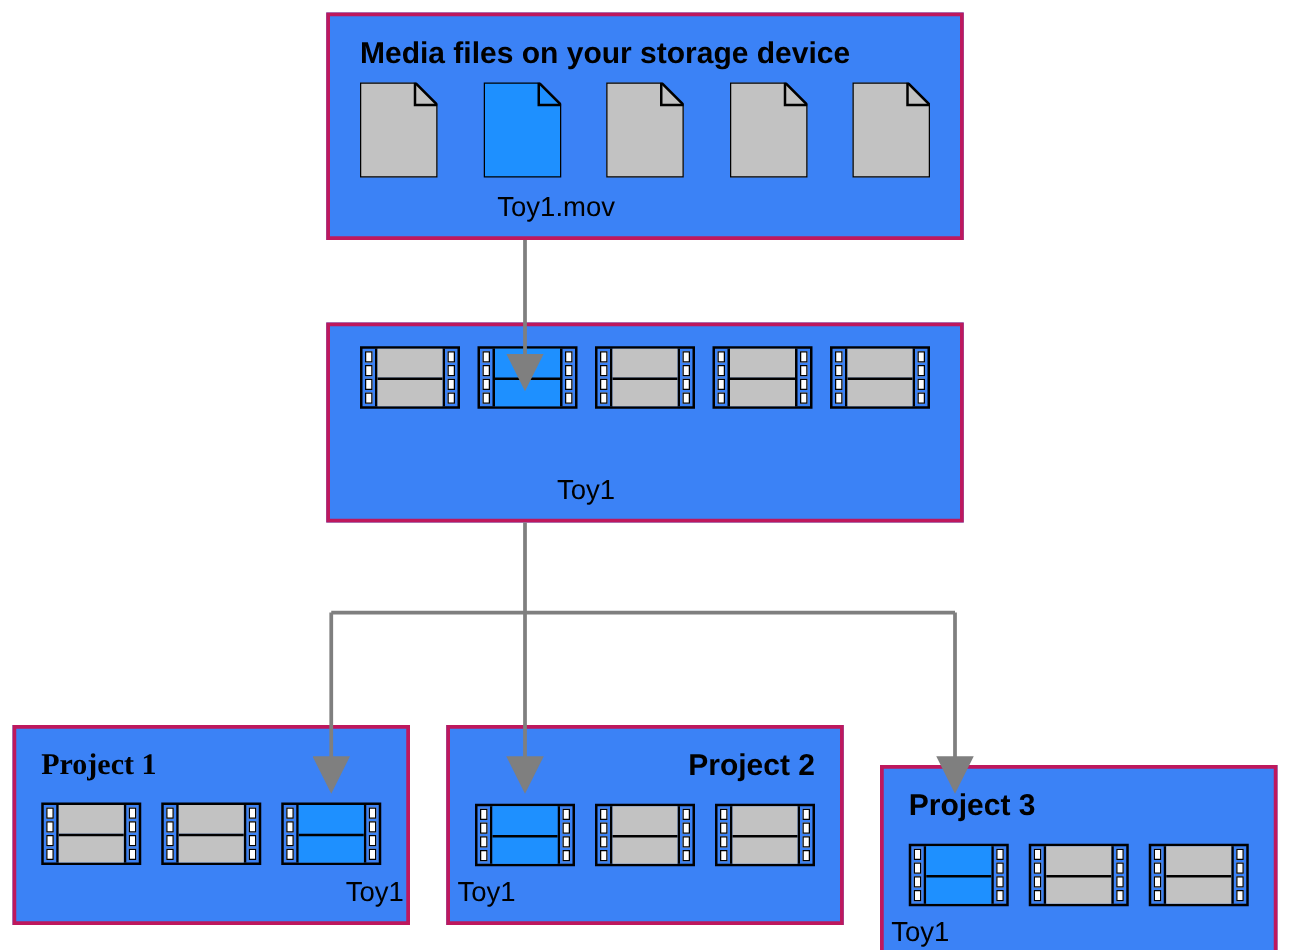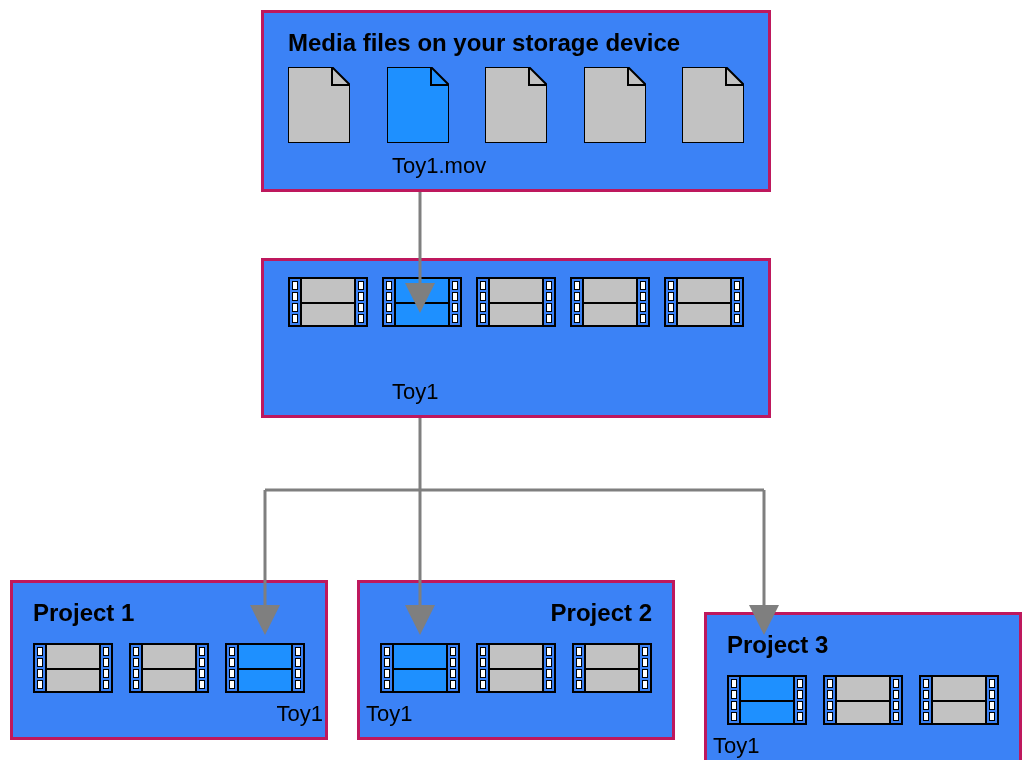--- a/index.html
+++ b/index.html
@@ -19,21 +19,21 @@
     border: 3px solid #be185d;
     background: #3b82f6;
     box-sizing: border-box;
   }
   .title {
     font-weight: 700;
     font-size: 24px;
   }
   .label {
     font-size: 22px;
-    text-align: left;
+    text-align: right;
   }
   .row {
     display: flex;
     justify-content: space-between;
     align-items: flex-end;
   }
 
   
   .film {
     width: 80px;
@@ -210,21 +210,21 @@
             <div></div>
             <div></div>
             <div></div>
           </div>
       </div>
     </div>
     <div class="label" style="position:absolute; left:128px; top:118px; width:100px;">Toy1</div>
   </div>
 
   <div class="box" style="left:10px; top:580px; width:318px; height:160px; padding:16px 20px 12px 20px;">
-    <div class="title" style="margin-bottom:16px;">Project 1</div>
+    <div class="title" style="margin-bottom:16px;font-family:Liberation Serif, serif;">Project 1</div>
     <div class="row" style="width:100%; height:50px;">
       <div class="film">
         <div class="sprockets">
             <div></div>
             <div></div>
             <div></div>
             <div></div>
           </div>
         <div class="film-center">
             <div class="half"></div>

